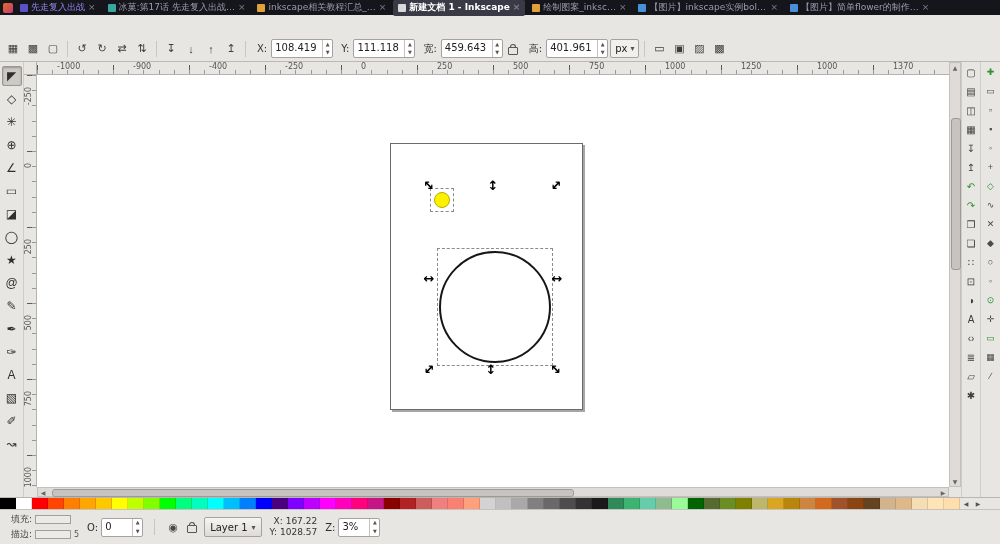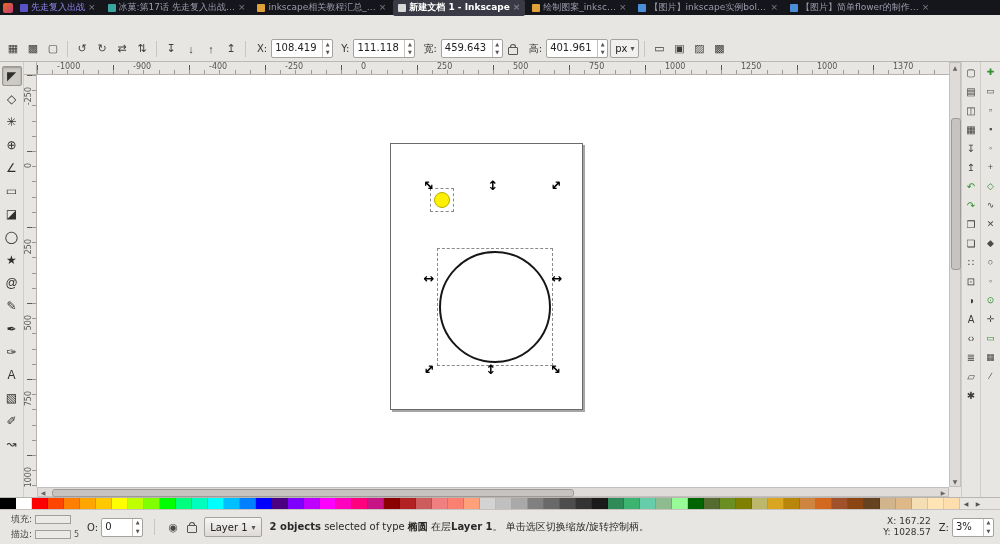--- a/index.html
+++ b/index.html
@@ -425,21 +425,20 @@
       <button class="eye">
           <span></span>
         </button>
       <button class="lockbtn">
           <span class="lockshape"></span>
         </button>
       <div class="combo">
         <span>Layer 1</span>
       </div>
     </div>
-    <div id="status-msg"><span class="b">2 objects</span><span> selected of type </span><span class="b">椭圆</span><span> 在层</span><span class="b">Layer 1</span><span>。 单击选区切换缩放/旋转控制柄。</span></div>
     <div id="xy-block">
       <span class="xy-row">
           <span>X:</span>
           <span>167.22</span>
         </span>
       <span class="xy-row">
           <span>Y:</span>
           <span>1028.57</span>
         </span>
     </div>

